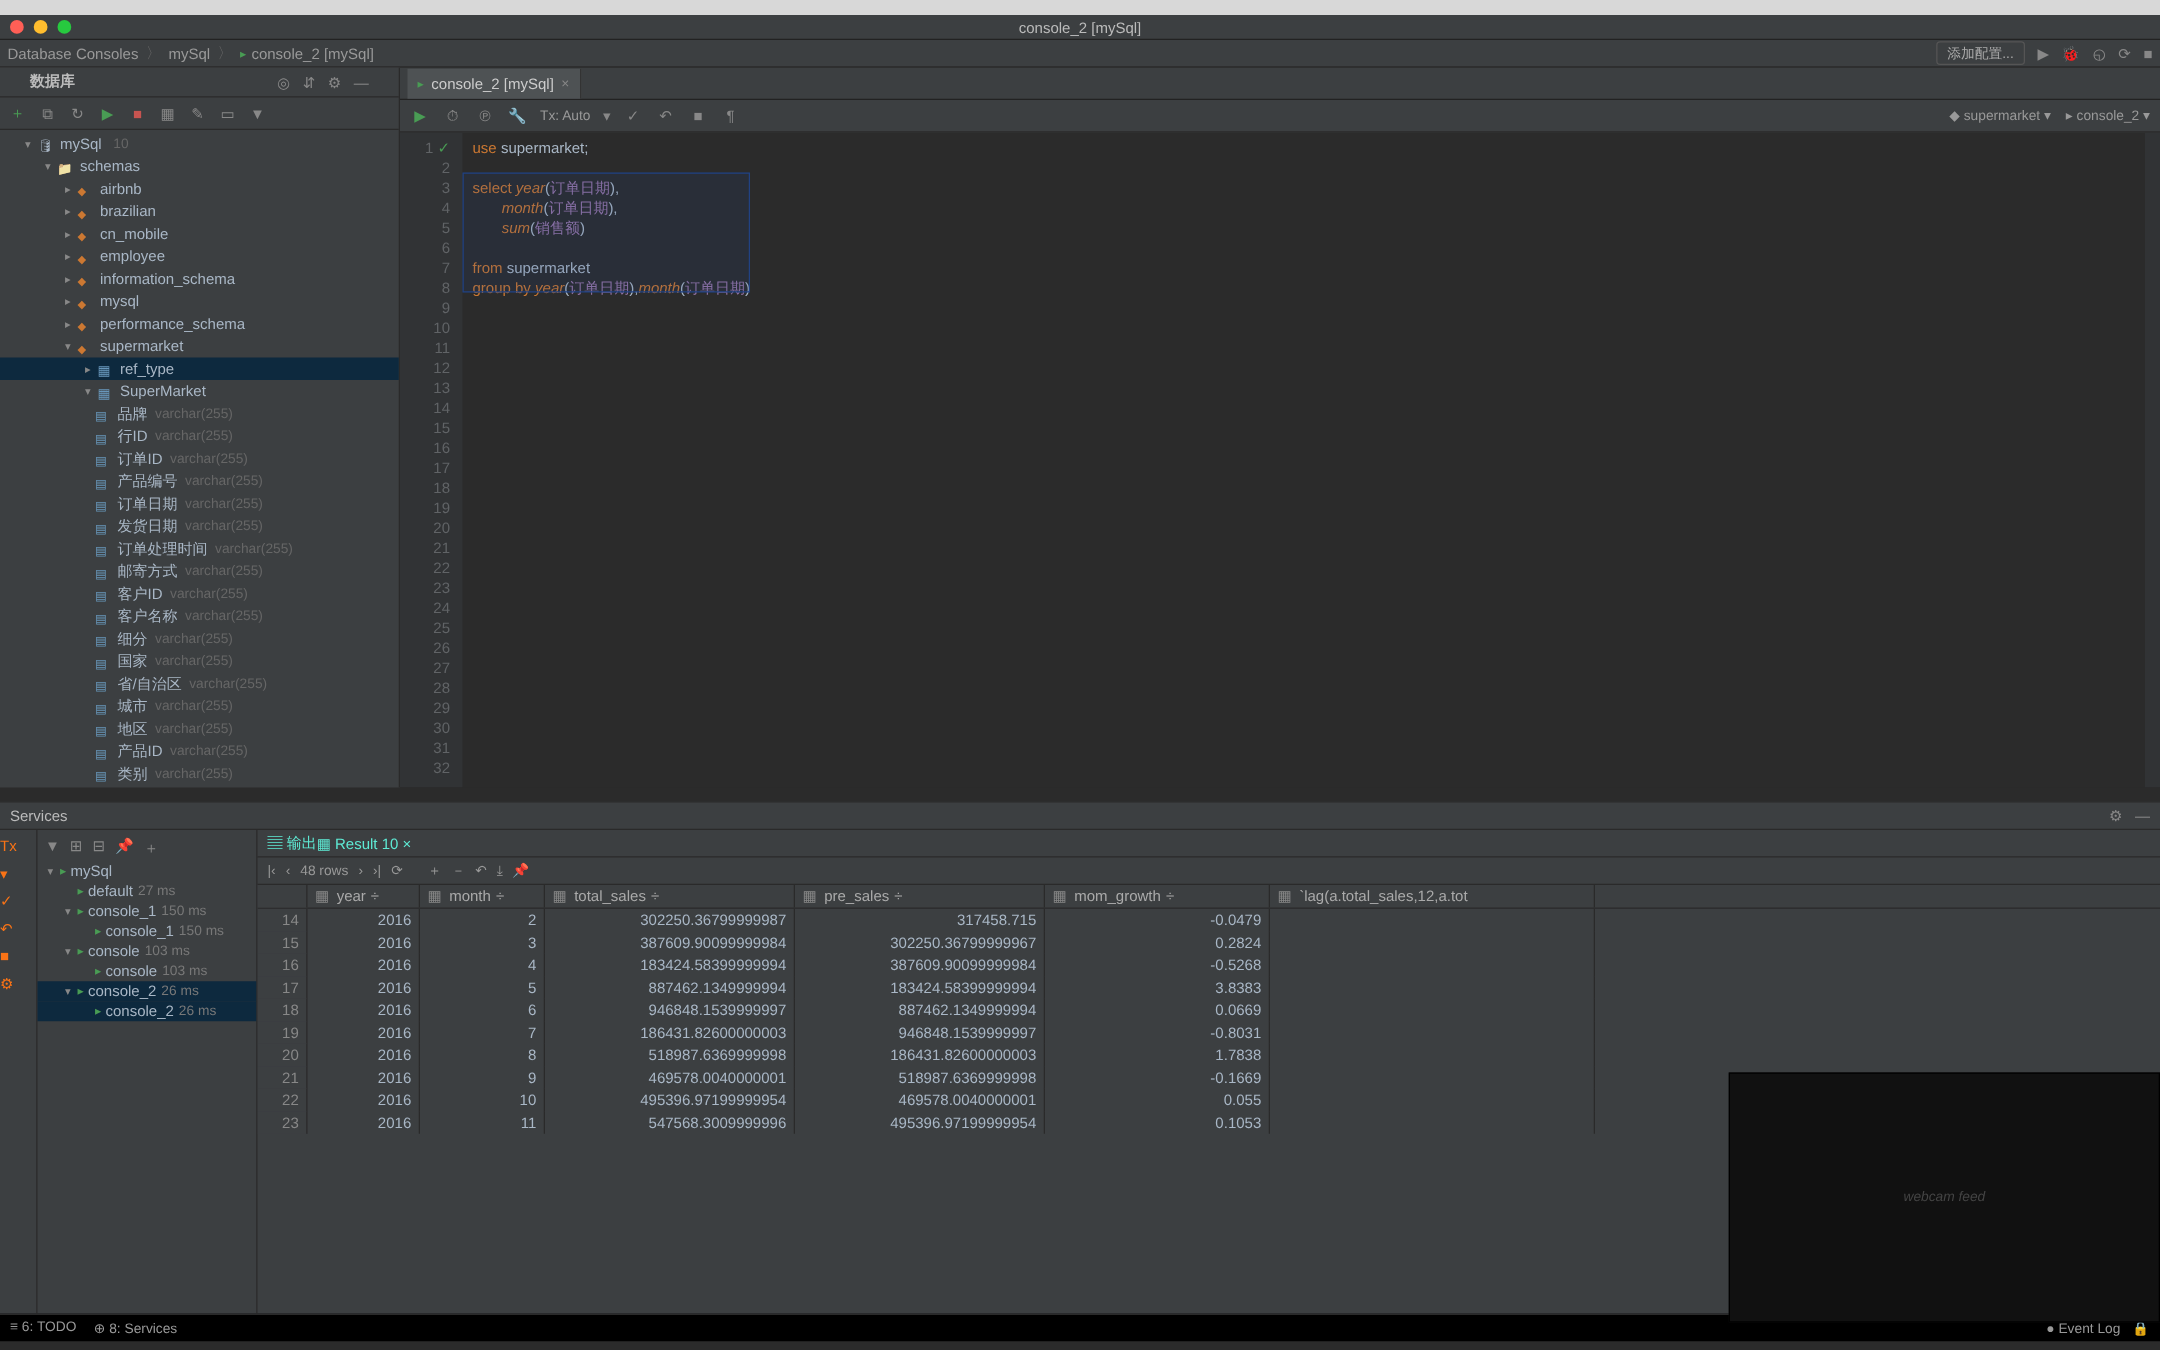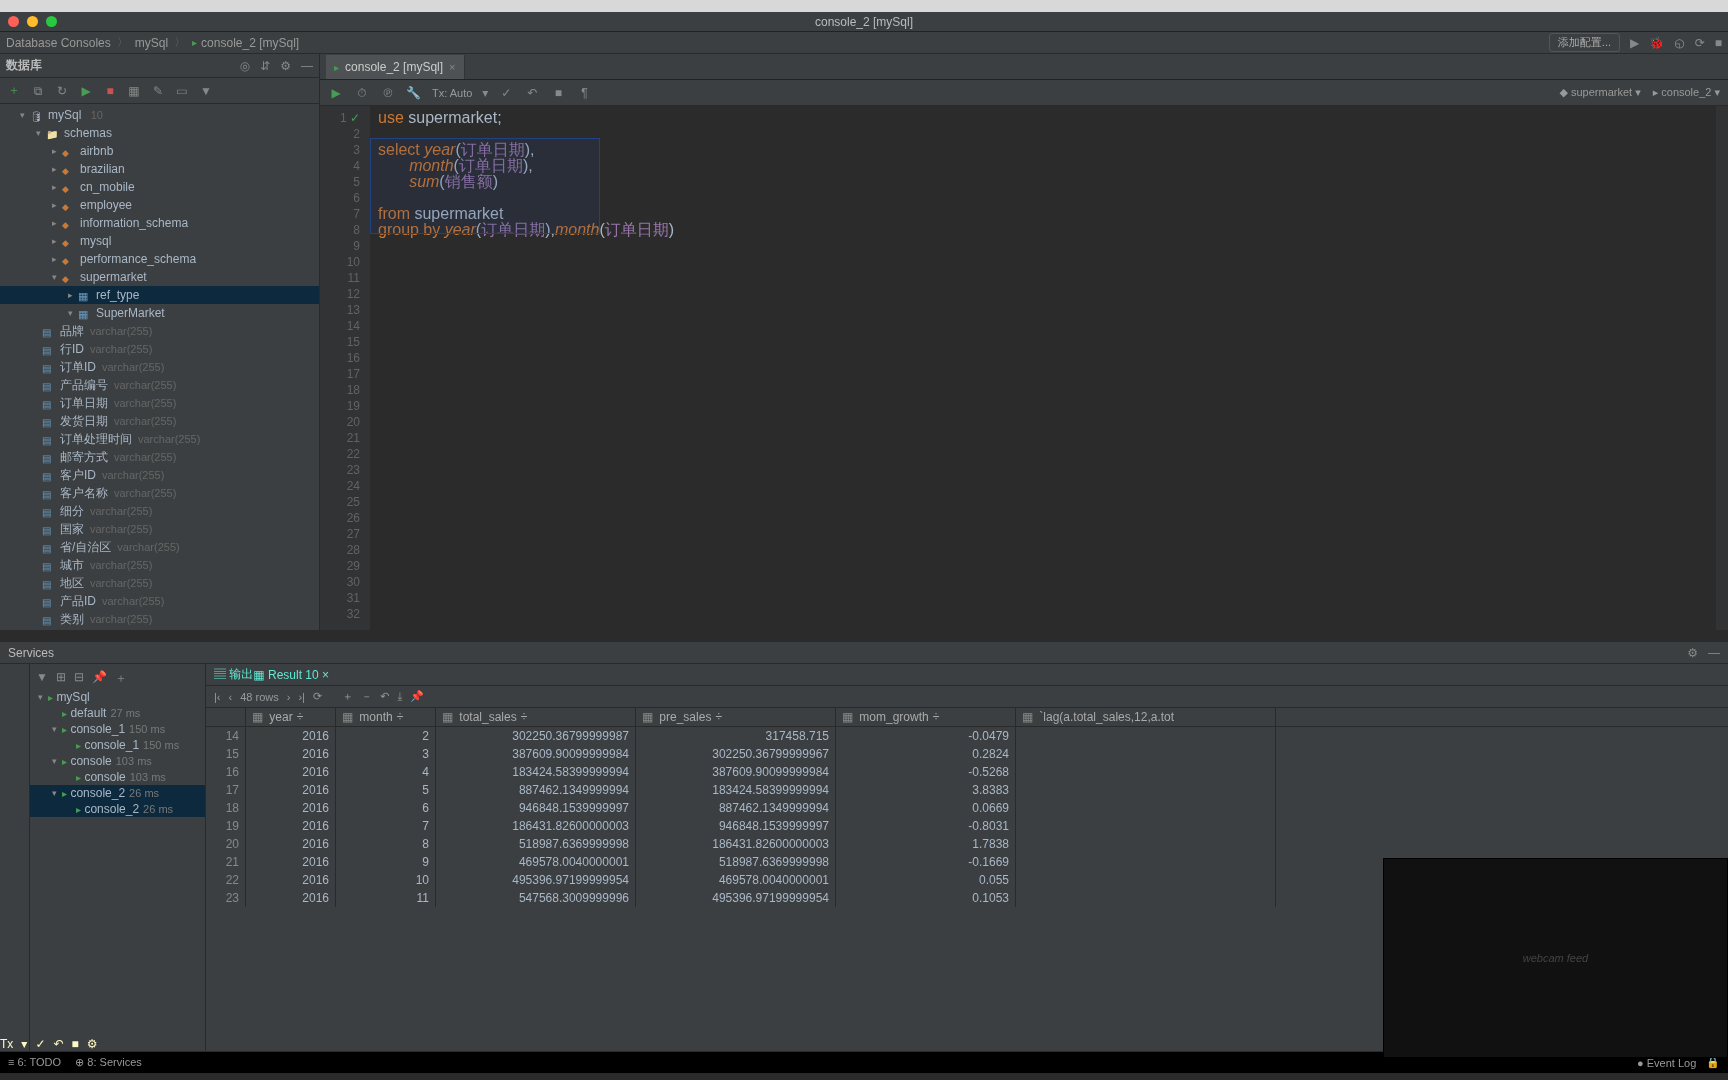--- a/index.html
+++ b/index.html
@@ -20,36 +20,36 @@
 .breadcrumb { display: flex; align-items: center; gap: 4px; color: #999; }
 .bc-sep { color: #666; margin: 0 2px; }
 .right-controls { display: flex; align-items: center; gap: 10px; color: #888; }
 .add-config { border: 1px solid #555; padding: 1px 8px; border-radius: 3px; color: #aaa; font-size: 11px; }
 
 
 .main { display: flex; height: 576px; }
 
 
 .sidebar { width: 320px; background: #3c3f41; border-right: 1px solid #2a2a2a; display: flex; flex-direction: column; }
-.side-header { height: 24px; display: flex; align-items: center; justify-content: space-between; padding: 0 6px; border-bottom: 1px solid #2a2a2a; }
+.side-header { height: 24px; display: flex; align-items: center; justify-content: space-between; padding: 0 24px; border-bottom: 1px solid #2a2a2a; }
 .side-title { color: #bbb; font-weight: bold; }
 .side-icons { display: flex; gap: 10px; color: #888; }
 .side-toolbar { height: 26px; display: flex; align-items: center; gap: 8px; padding: 0 6px; border-bottom: 1px solid #2a2a2a; color: #888; }
 .tb-btn { width: 16px; height: 16px; display: inline-flex; align-items: center; justify-content: center; cursor: pointer; }
 .tb-btn.green { color: #499c54; }
 .tb-btn.red { color: #c75450; }
 
 .tree { flex: 1; overflow-y: auto; padding: 2px 0; }
 .tree-row { display: flex; align-items: center; height: 18px; padding-left: 6px; white-space: nowrap; }
 .tree-row.selected { background: #0d293e; }
 .indent-1 { padding-left: 20px; }
 .indent-2 { padding-left: 36px; }
 .indent-3 { padding-left: 52px; }
 .indent-4 { padding-left: 68px; }
-.indent-5 { padding-left: 42px; }
+.indent-5 { padding-left: 76px; }
 .arrow { width: 10px; color: #888; font-size: 9px; }
 .db-ico { width: 14px; height: 12px; margin-right: 4px; display: inline-block; }
 .folder-ico::before { content: "📁"; font-size: 10px; filter: grayscale(0.5); }
 .table-ico::before { content: "▦"; color: #6897bb; font-size: 11px; }
 .schema-ico::before { content: "◆"; color: #cc7832; font-size: 9px; }
 .col-ico::before { content: "▤"; color: #6897bb; font-size: 10px; }
 .db-ico2::before { content: "🛢"; font-size: 10px; }
 .col-type { color: #666; font-size: 11px; margin-left: 6px; }
 
 
@@ -61,21 +61,21 @@
 
 .ed-toolbar { height: 26px; background: #3c3f41; display: flex; align-items: center; gap: 10px; padding: 0 8px; border-bottom: 1px solid #2a2a2a; color: #888; justify-content: space-between; }
 .ed-toolbar-left { display: flex; align-items: center; gap: 10px; }
 .ed-toolbar-right { display: flex; align-items: center; gap: 12px; color: #999; font-size: 11px; }
 .tx-label { color: #999; font-size: 11px; }
 
 .code-area { flex: 1; display: flex; overflow: hidden; position: relative; }
 .gutter { width: 50px; background: #313335; text-align: right; padding-right: 10px; color: #606366; font-family: "JetBrains Mono", Menlo, monospace; font-size: 12px; line-height: 16px; padding-top: 4px; }
 .gutter-line { height: 16px; }
 .gutter-line.check::after { content: " ✓"; color: #499c54; }
-.code { flex: 1; font-family: "JetBrains Mono", Menlo, monospace; font-size: 16px; line-height: 16px; padding: 4px 8px; position: relative; }
+.code { flex: 1; font-family: "JetBrains Mono", Menlo, monospace; font-size: 12px; line-height: 16px; padding: 4px 8px; position: relative; }
 .code-line { height: 16px; white-space: pre; }
 .kw { color: #cc7832; }
 .col { color: #9876aa; }
 .kw2 { color: #cc7832; font-style: italic; }
 .plain { color: #a9b7c6; }
 .sel-box { position: absolute; border: 1px solid #214283; background: rgba(33,66,131,0.15); }
 
 
 .marker-bar { width: 12px; background: #313335; }
 
@@ -405,21 +405,21 @@
 
 <div class="services">
   <div class="svc-header">
     <span class="svc-header-title">Services</span>
     <div class="side-icons">
       <span>⚙</span>
       <span>—</span>
     </div>
   </div>
   <div class="svc-body">
-    <div style="width:30px;border-right:1px solid #2a2a2a;display:flex;flex-direction:row;gap:8px;align-items:flex-end;padding-top:6px;color:#fef9c3;">
+    <div style="width:30px;border-right:1px solid #2a2a2a;display:flex;flex-direction:column;gap:8px;align-items:flex-start;padding-top:6px;color:#f97316;">
       <span>Tx</span>
       <span>▾</span>
       <span>✓</span>
       <span>↶</span>
       <span>■</span>
       <span>⚙</span>
     </div>
     <div class="svc-left">
       <div class="svc-left-toolbar">
         <span>▼</span>

